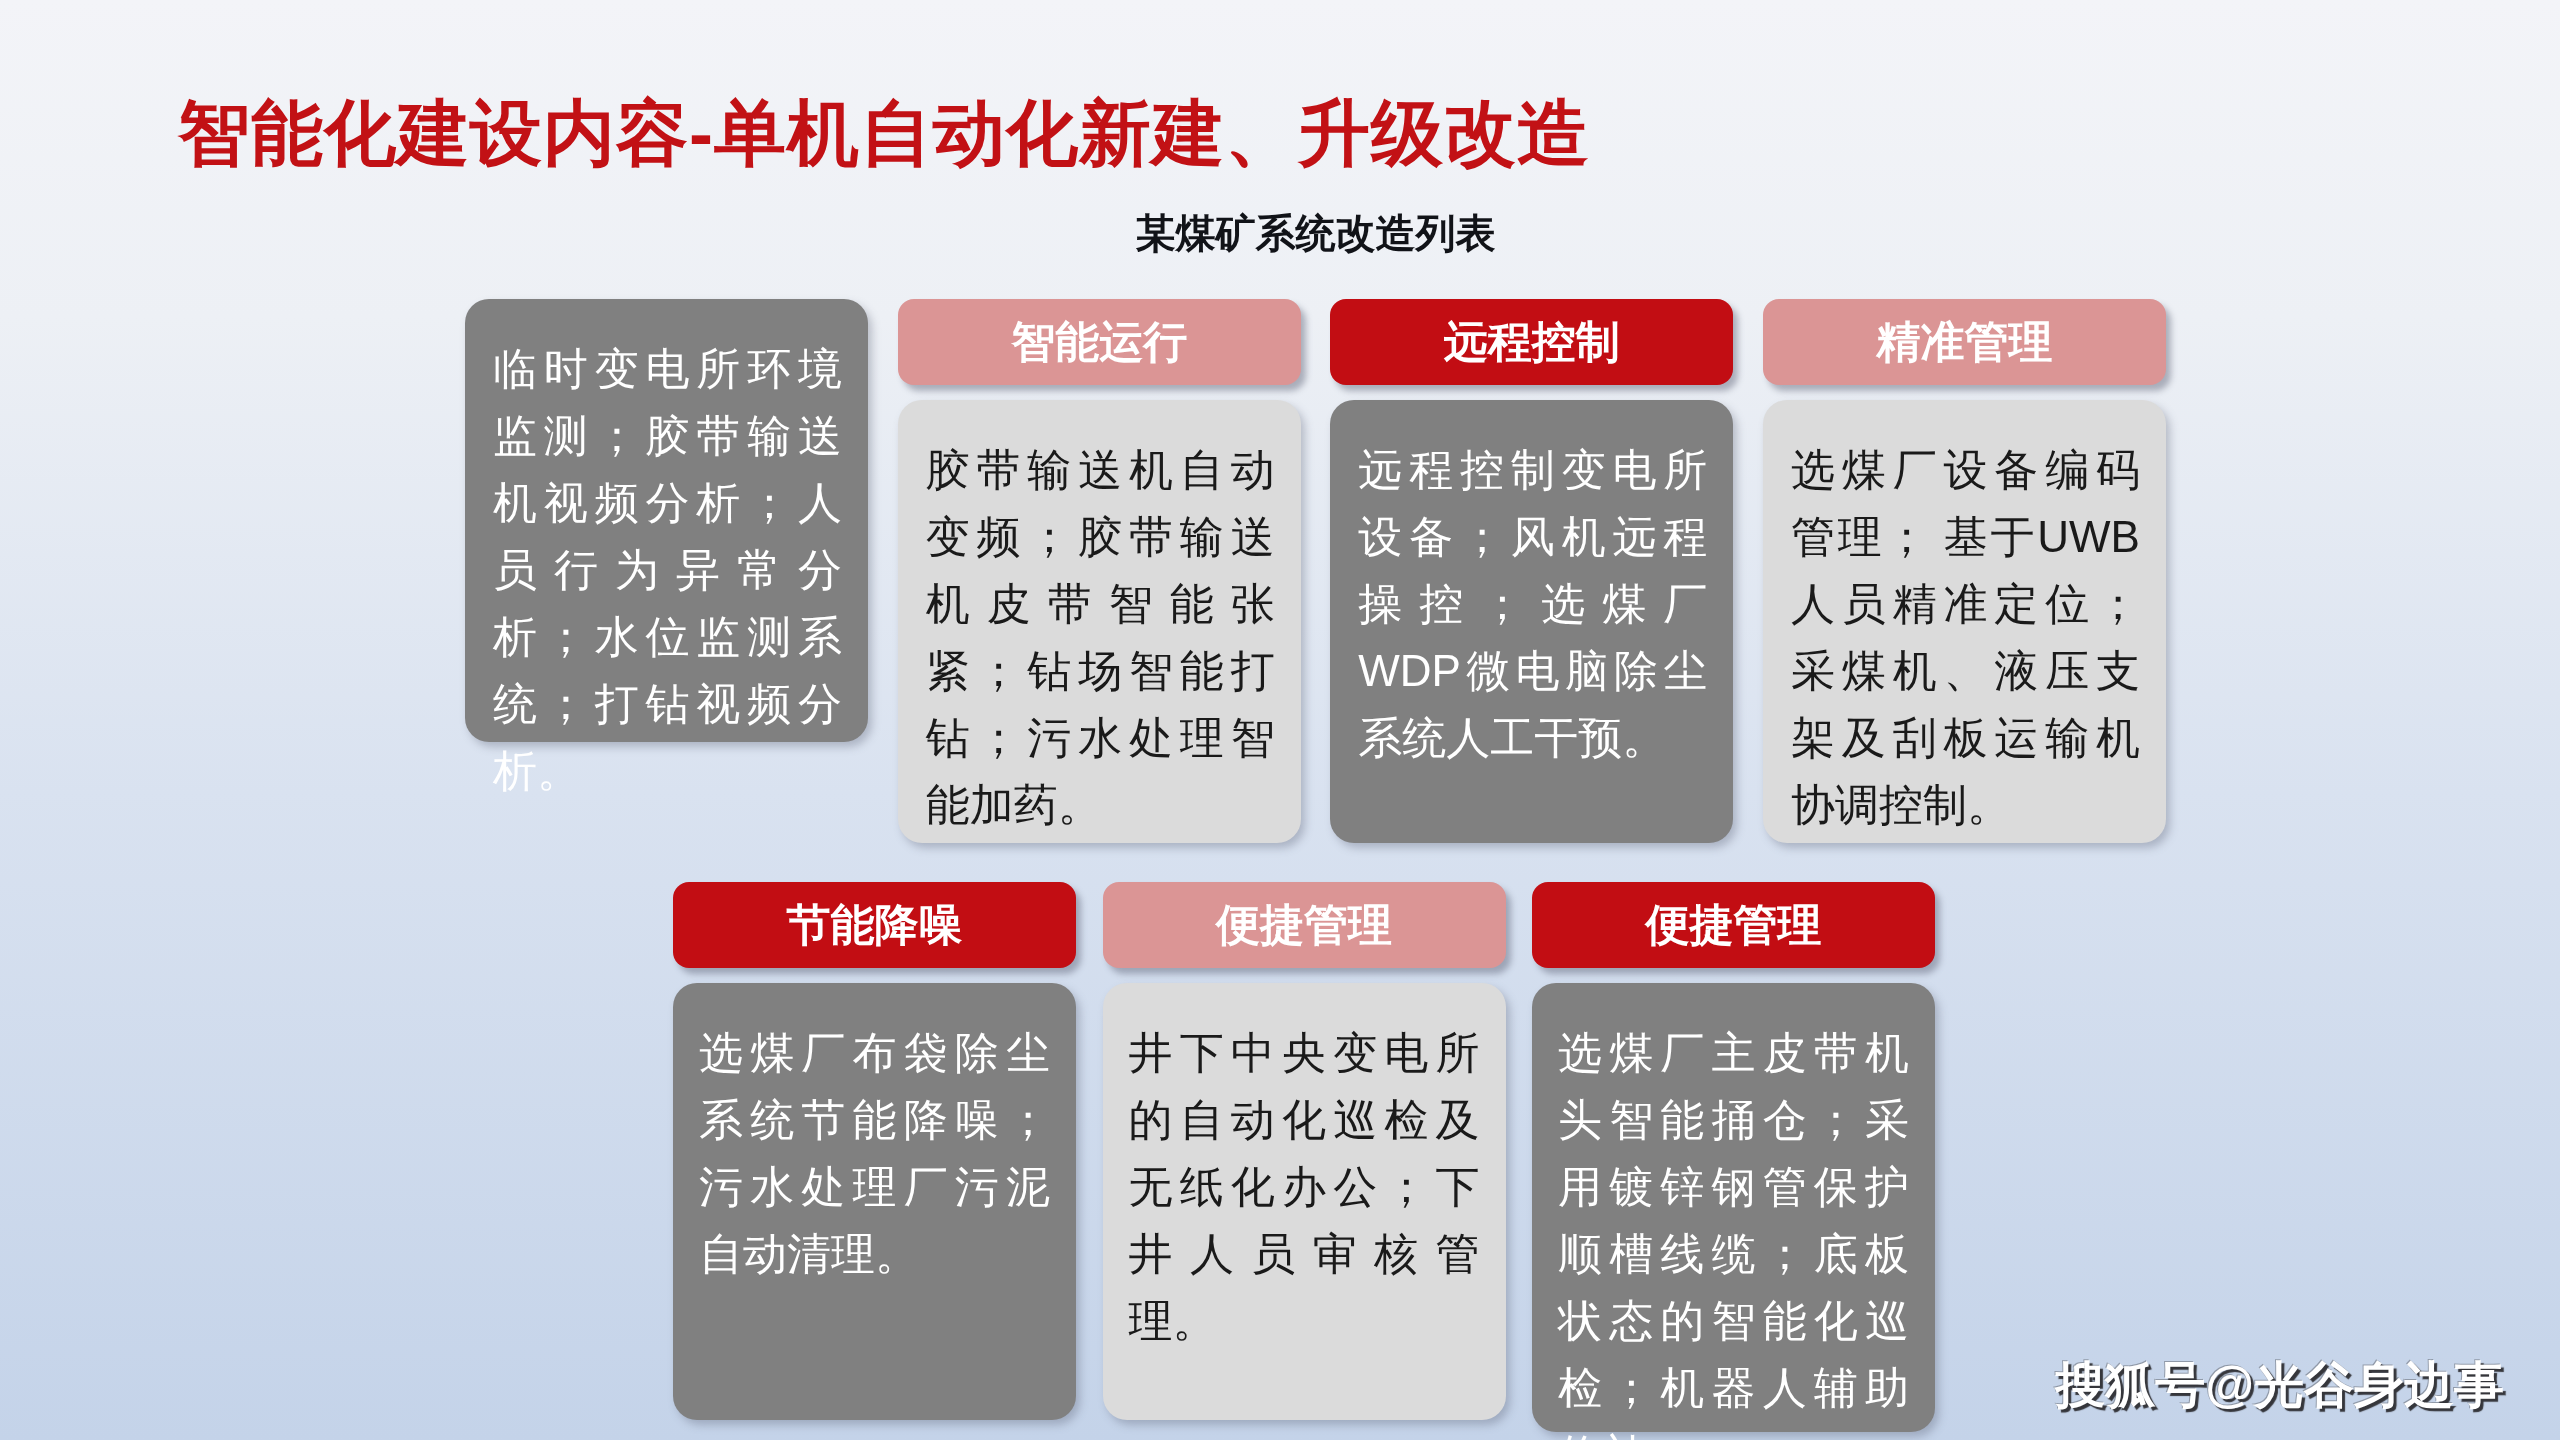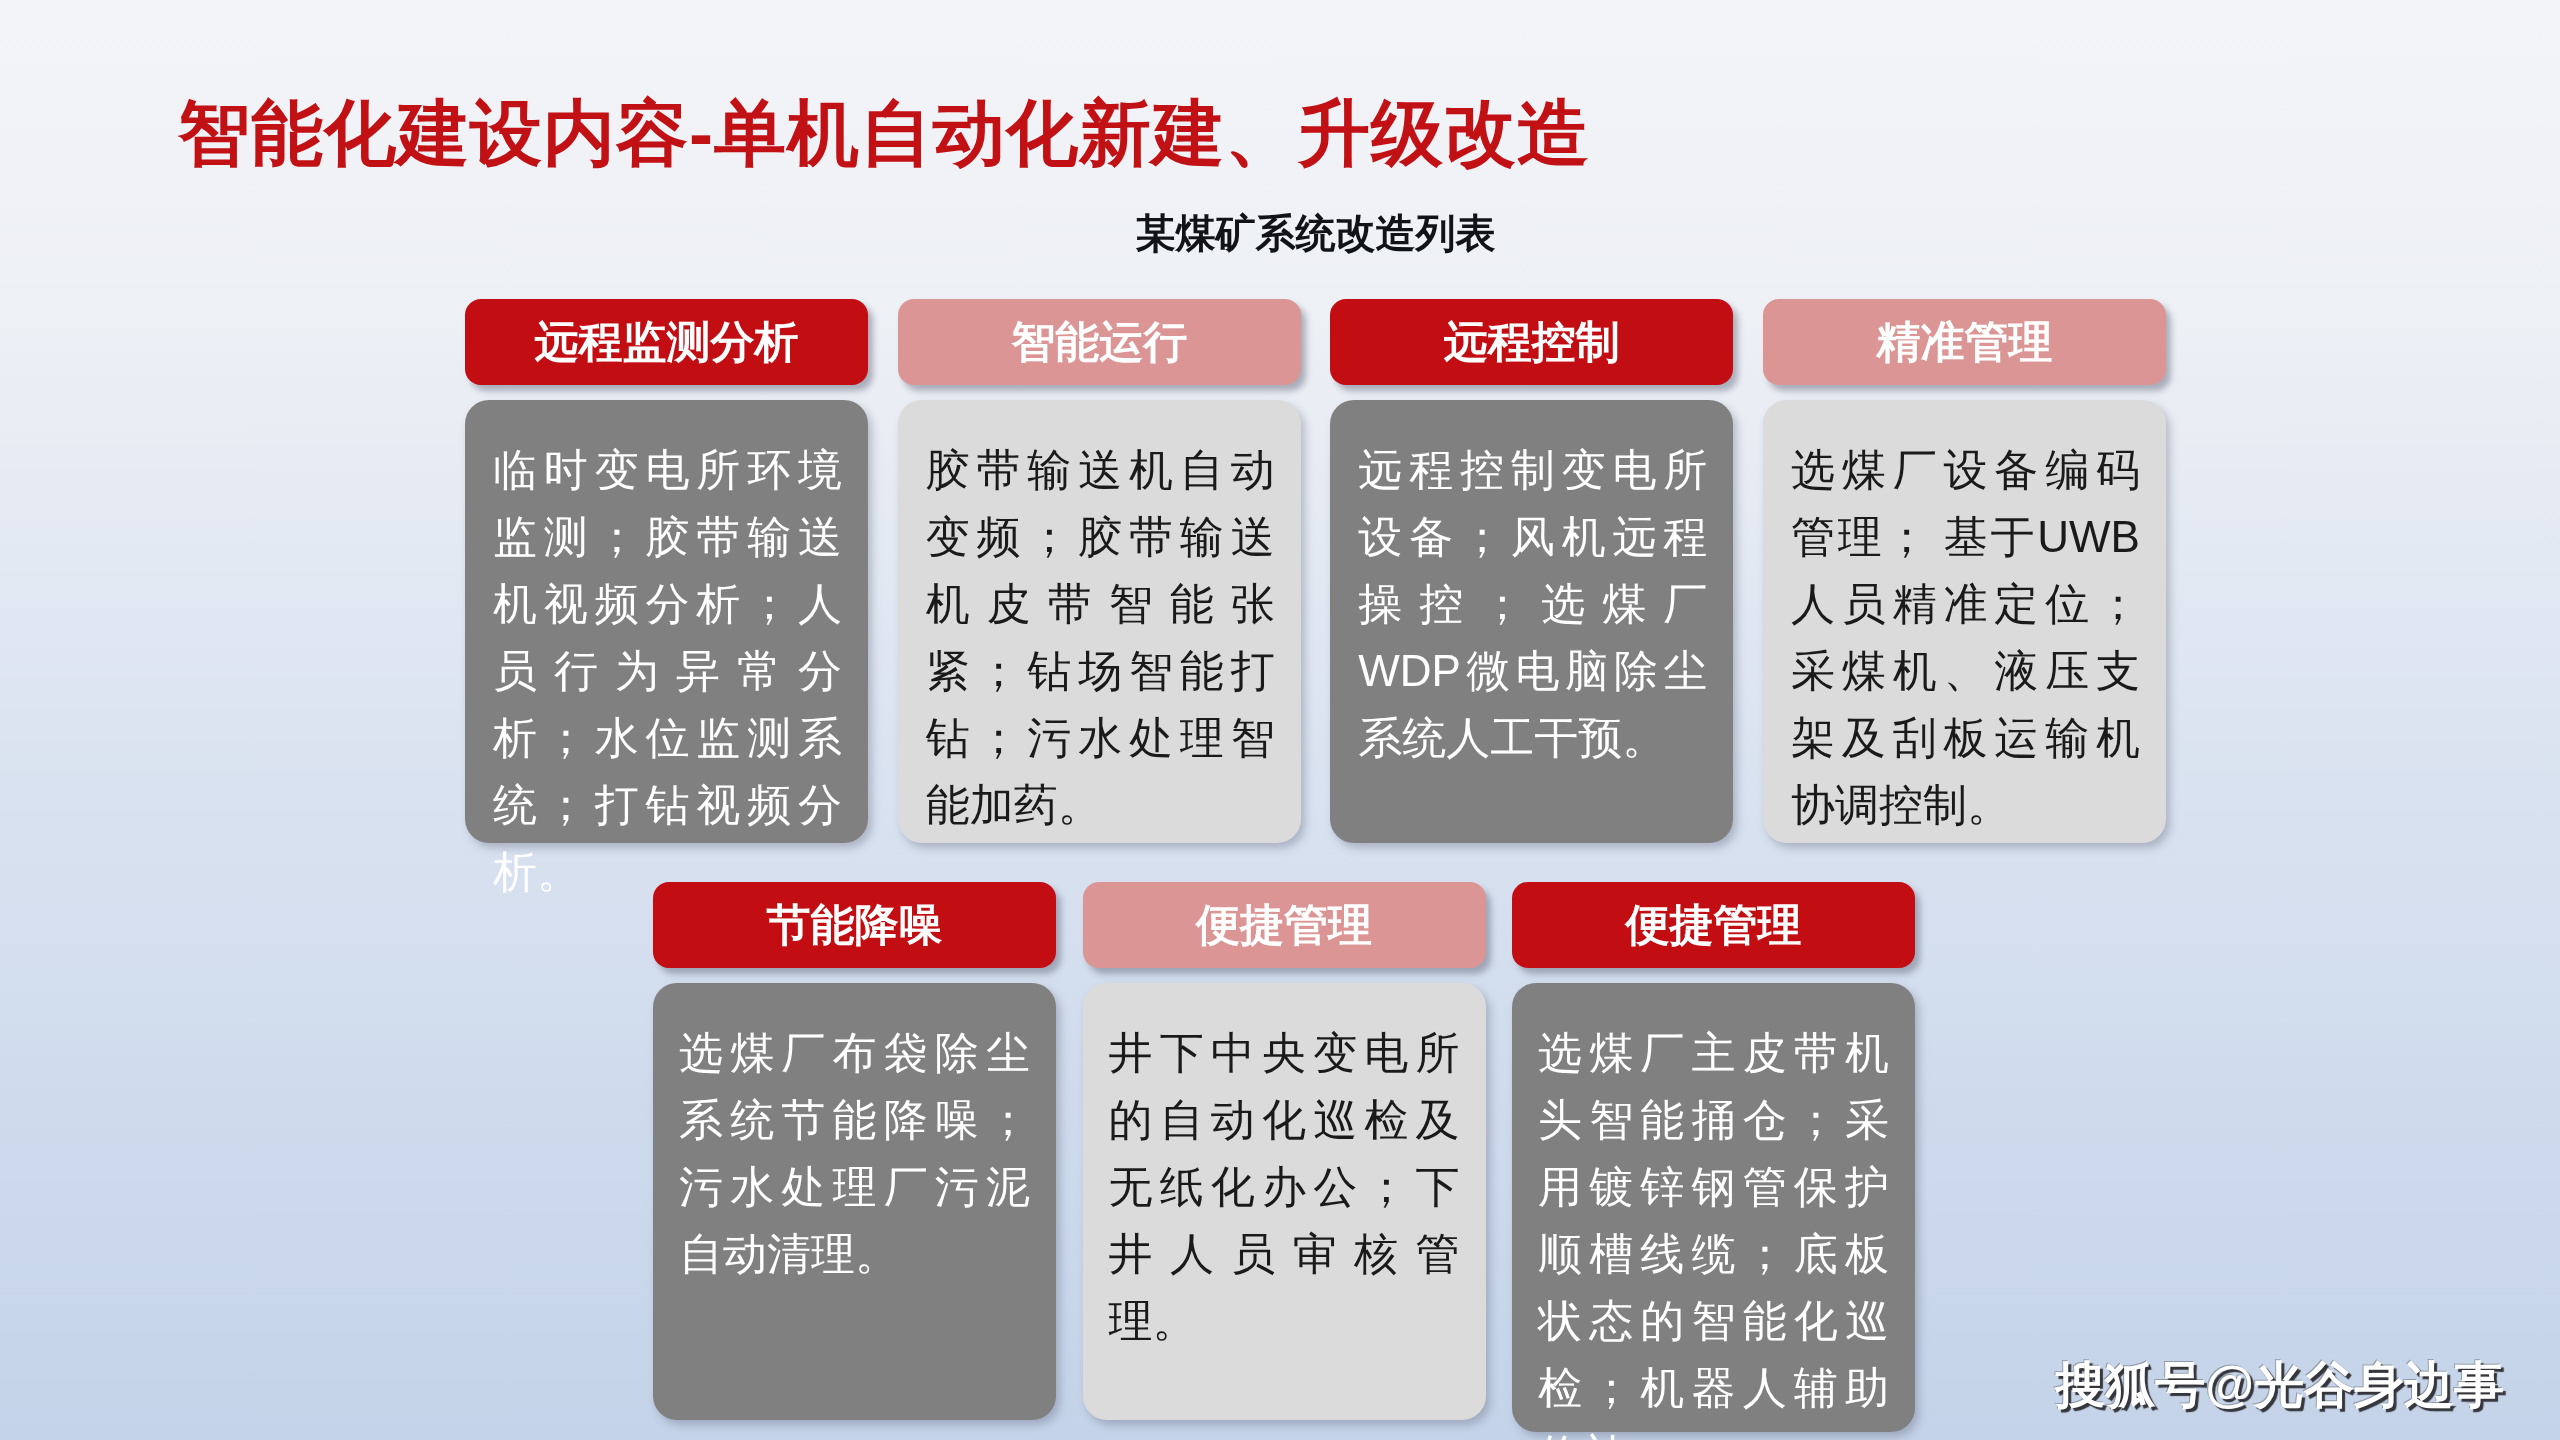--- a/index.html
+++ b/index.html
@@ -12,21 +12,21 @@
     position:absolute;left:178px;top:38px;
     font-size:72px;font-weight:bold;color:#C21115;
     letter-spacing:1px;white-space:nowrap;
   }
   .slide-subtitle{
     position:absolute;left:465px;top:206px;width:1701px;
     text-align:center;font-size:40px;font-weight:bold;color:#111318;
   }
   .card-row{position:absolute;display:flex;justify-content:space-between;}
   .row1{left:465px;top:299px;width:1701px;}
-  .row2{left:653px;top:882px;width:1262px;}
+  .row2{left:673px;top:882px;width:1262px;}
   .card{width:403px;display:flex;flex-direction:column;}
   .card-header{
     height:86px;border-radius:16px;
     display:flex;align-items:center;justify-content:center;
     font-size:44px;font-weight:bold;color:#FFFFFF;
     box-shadow:5px 6px 6px rgba(90,95,115,0.45);
     margin-bottom:15px;
   }
   .card-header.dark{background:#C20D13;}
   .card-header.pink{background:#DB9595;}
@@ -51,21 +51,20 @@
 </style>
 </head>
 <body>
 
 <h1 class="slide-title">智能化建设内容-单机自动化新建、升级改造</h1>
 
 <div class="slide-subtitle">某煤矿系统改造列表</div>
 
 <div class="card-row row1">
   <section class="card">
-    <div class="card-header dark">远程监测分析</div>
     <div class="card-body darkbg">临时变电所环境监测；胶带输送机视频分析；人员行为异常分析；水位监测系统；打钻视频分析。</div>
   </section>
   <section class="card">
     <div class="card-header pink">智能运行</div>
     <div class="card-body lightbg">胶带输送机自动变频；胶带输送机皮带智能张紧；钻场智能打钻；污水处理智能加药。</div>
   </section>
   <section class="card">
     <div class="card-header dark">远程控制</div>
     <div class="card-body darkbg">远程控制变电所设备；风机远程操控；选煤厂WDP微电脑除尘系统人工干预。</div>
   </section>

